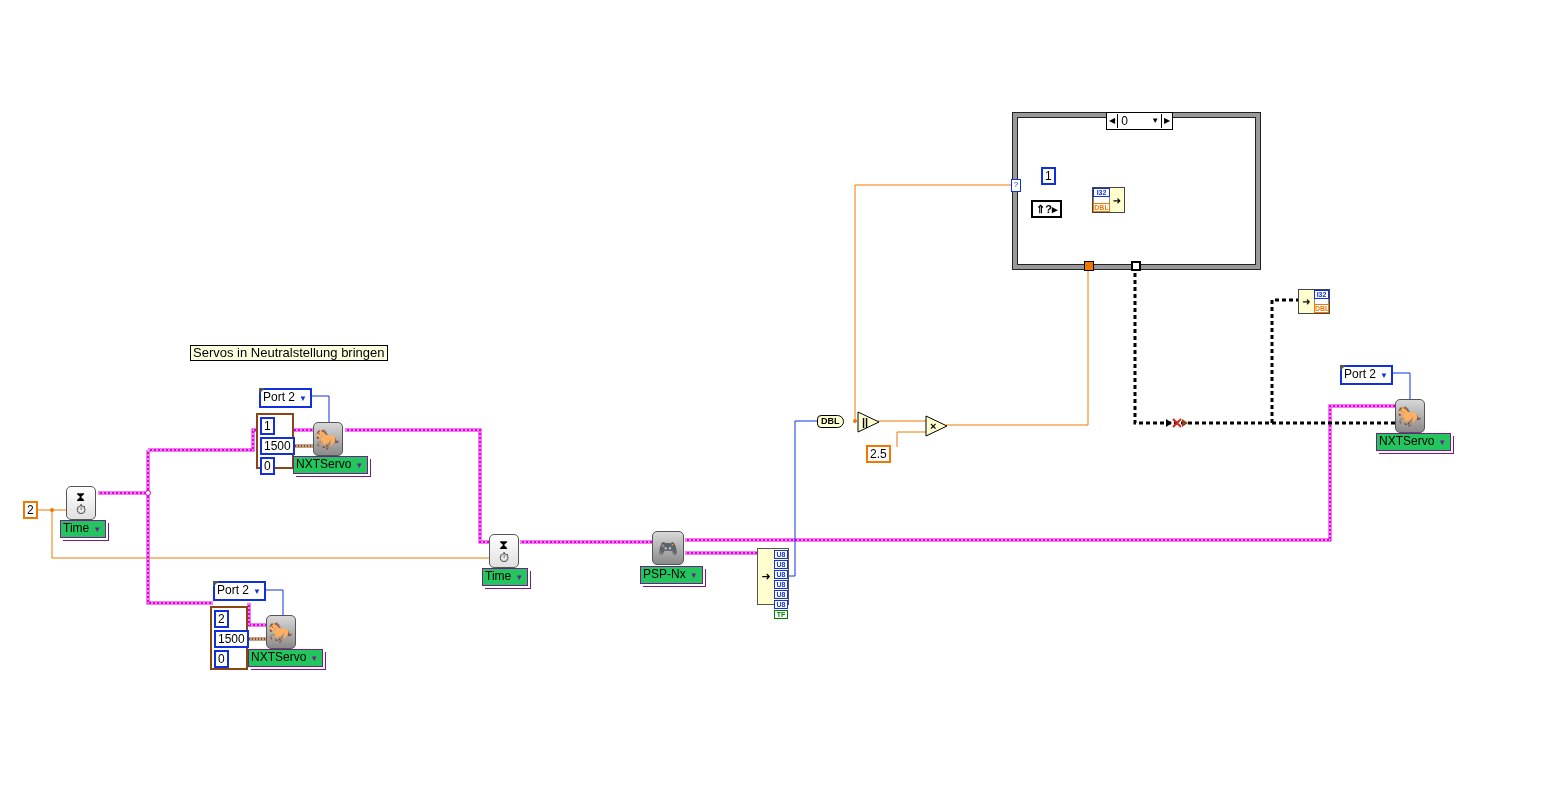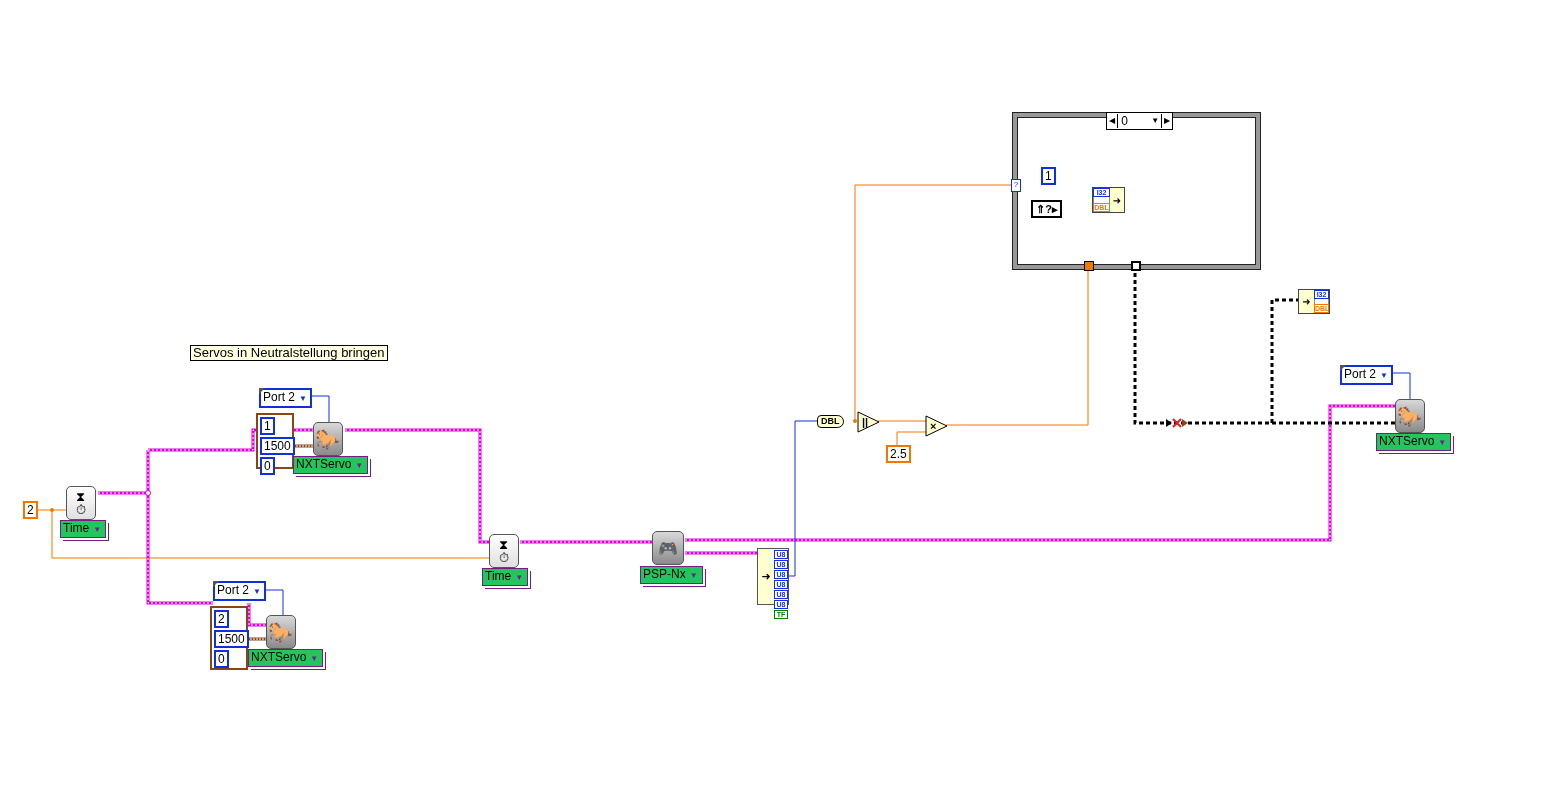--- a/index.html
+++ b/index.html
@@ -174,21 +174,21 @@
 
 <svg class="abs" style="left:857px; top:411px;" width="24" height="22">
   <path d="M1,1 L22,11 L1,21 Z" fill="#ffffd0" stroke="#000"></path>
   <text x="5" y="15" font-size="11" font-weight="bold" font-family="Liberation Sans, sans-serif">||</text>
 </svg>
 
 <svg class="abs" style="left:925px; top:415px;" width="24" height="22">
   <path d="M1,1 L22,11 L1,21 Z" fill="#ffffd0" stroke="#000"></path>
   <text x="5" y="15" font-size="11" font-weight="bold" font-family="Liberation Sans, sans-serif">×</text>
 </svg>
-<div class="abs const-orange" style="left:886px; top:445px;">2.5</div>
+<div class="abs const-orange" style="left:866px; top:445px;">2.5</div>
 
 <div class="abs" style="left:1012px; top:112px; width:249px; height:158px; box-sizing:border-box; border:5px solid #999; outline:1px solid #222; outline-offset:-1px; background:#fff; box-shadow: inset 0 0 0 1px #222;"></div>
 <div class="abs case-sel" style="left:1106px; top:112px; height:16px;">
   <span style="font-size:8px; padding:0 2px; border-right:1px solid #000;">◀</span>
   <span style="width:28px; padding-left:3px;">0</span>
   <span style="font-size:8px; padding:0 2px;">▼</span>
   <span style="font-size:8px; padding:0 2px; border-left:1px solid #000;">▶</span>
 </div>
 <div class="abs" style="left:1011px; top:179px; width:8px; height:11px; border:1px solid #1030e0; background:#fff; font-size:8px; line-height:10px; color:#1030e0; text-align:center;">?</div>
 <div class="abs const-blue" style="left:1041px; top:167px;">1</div>

